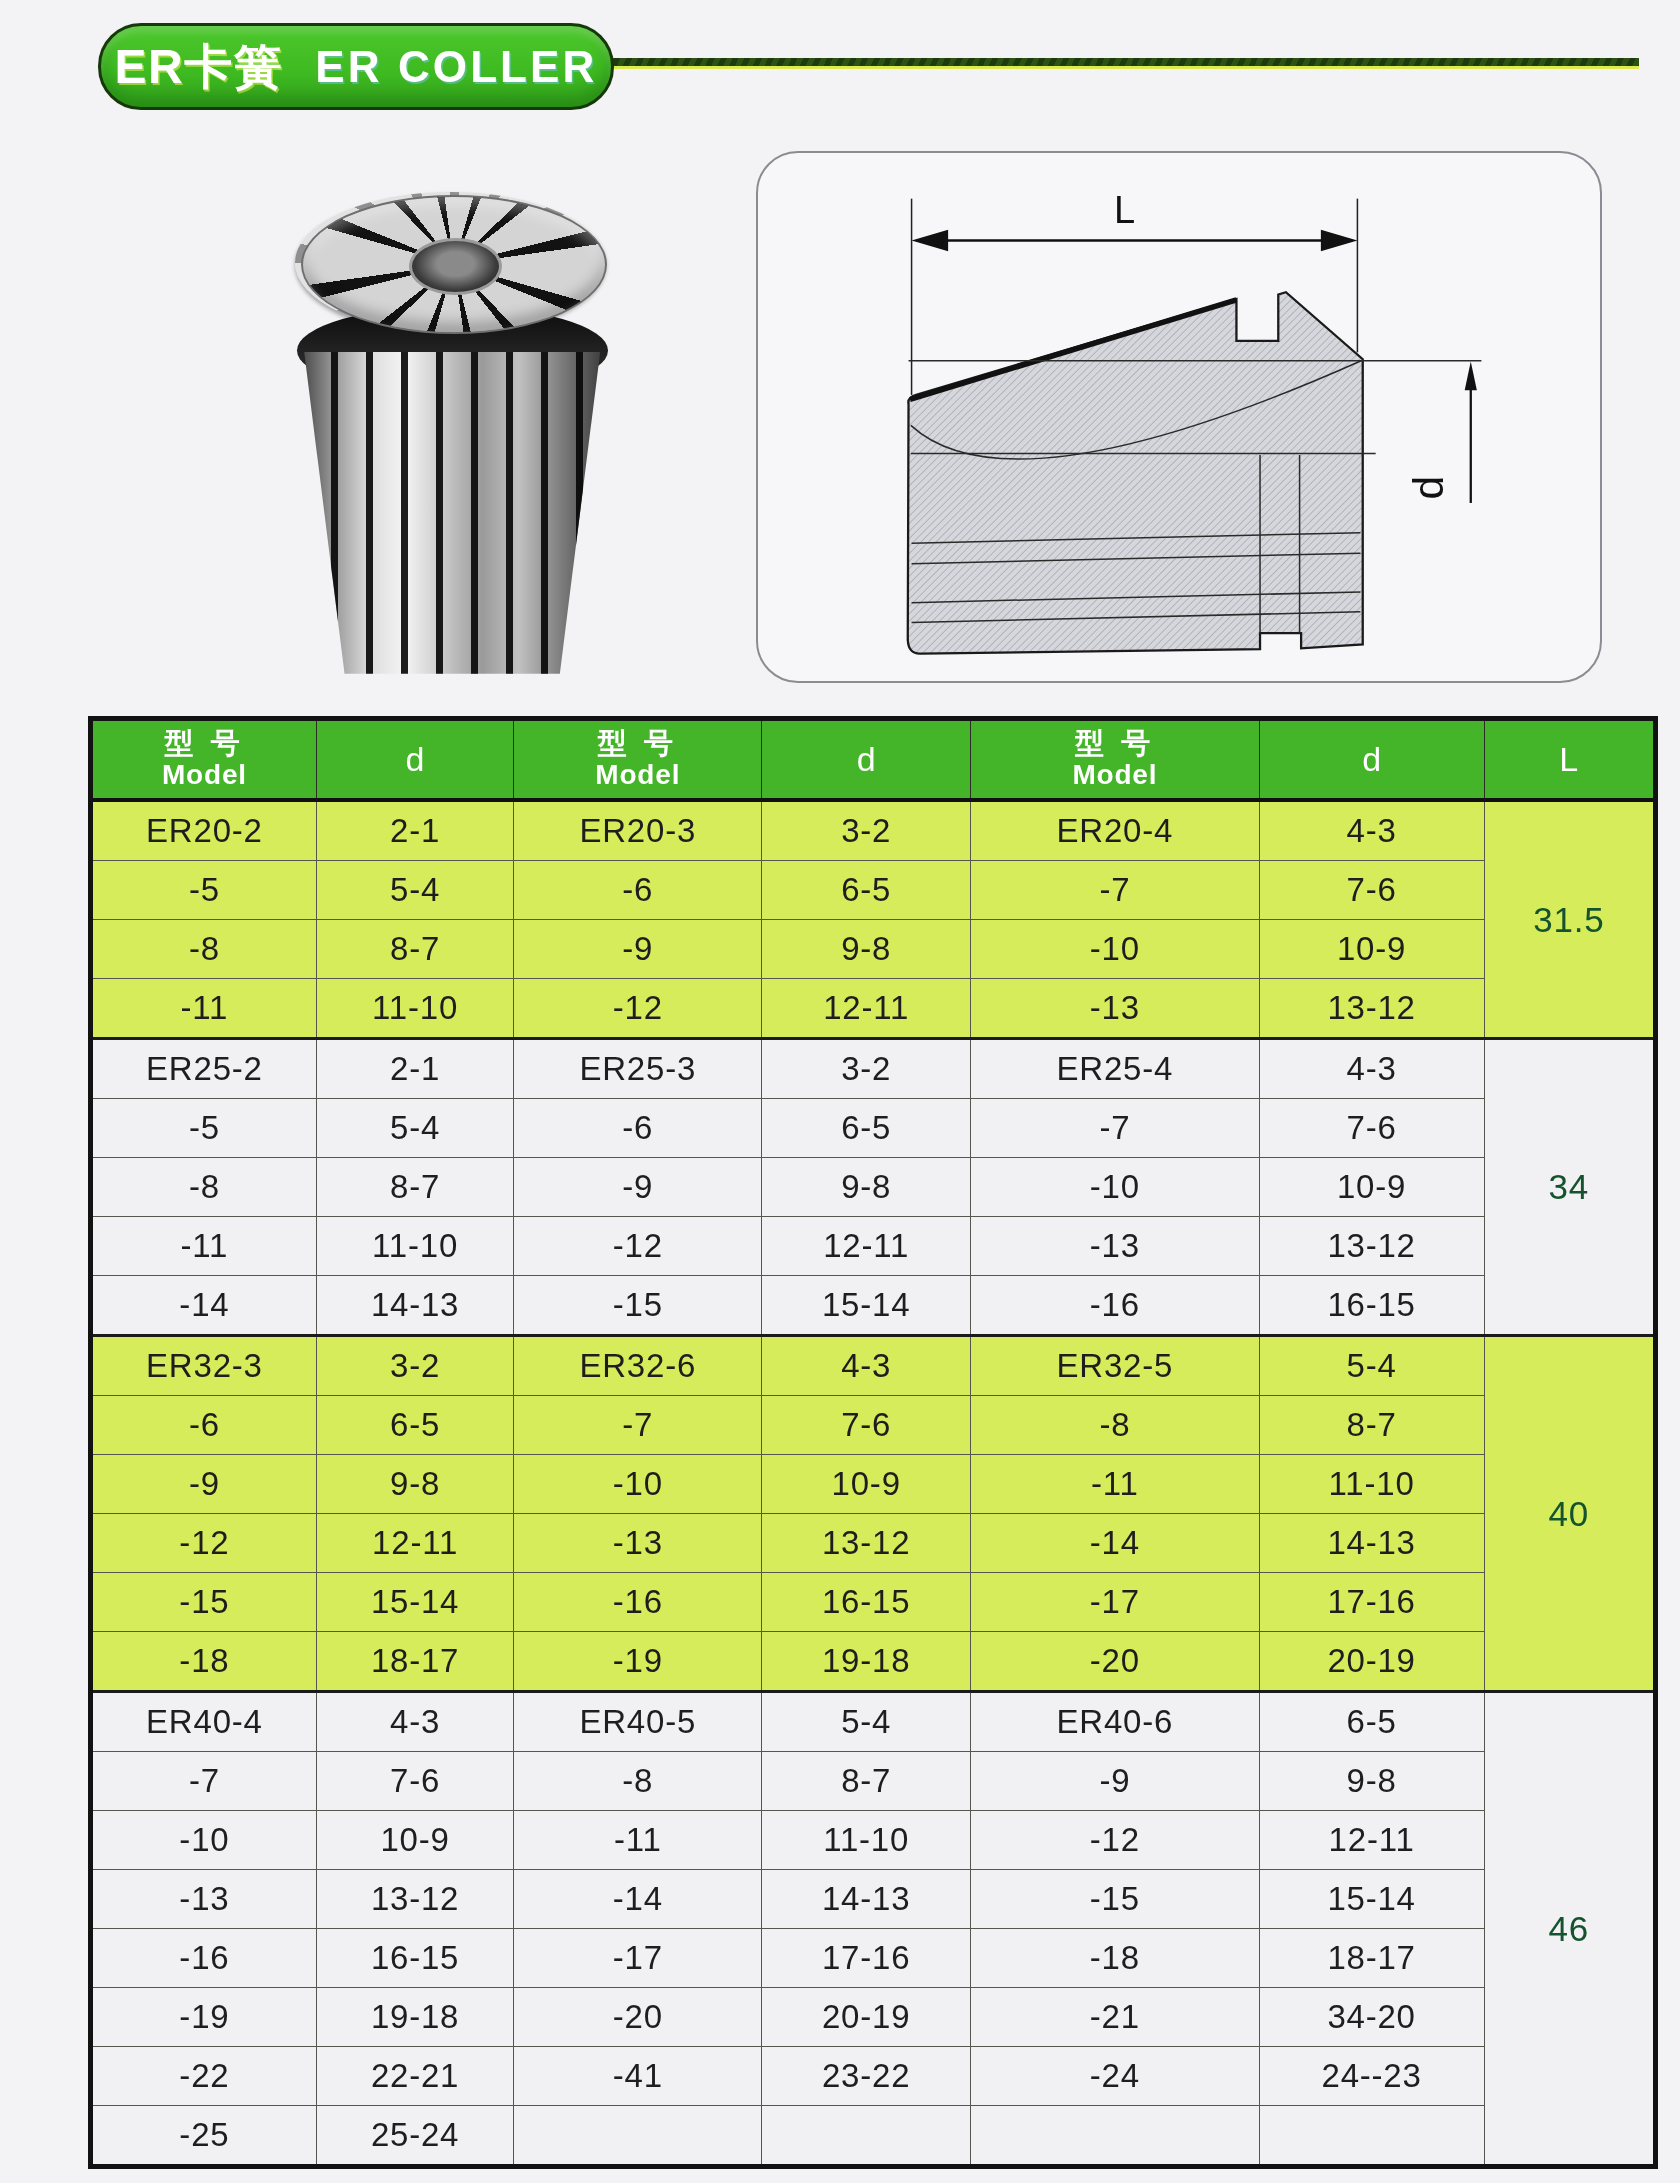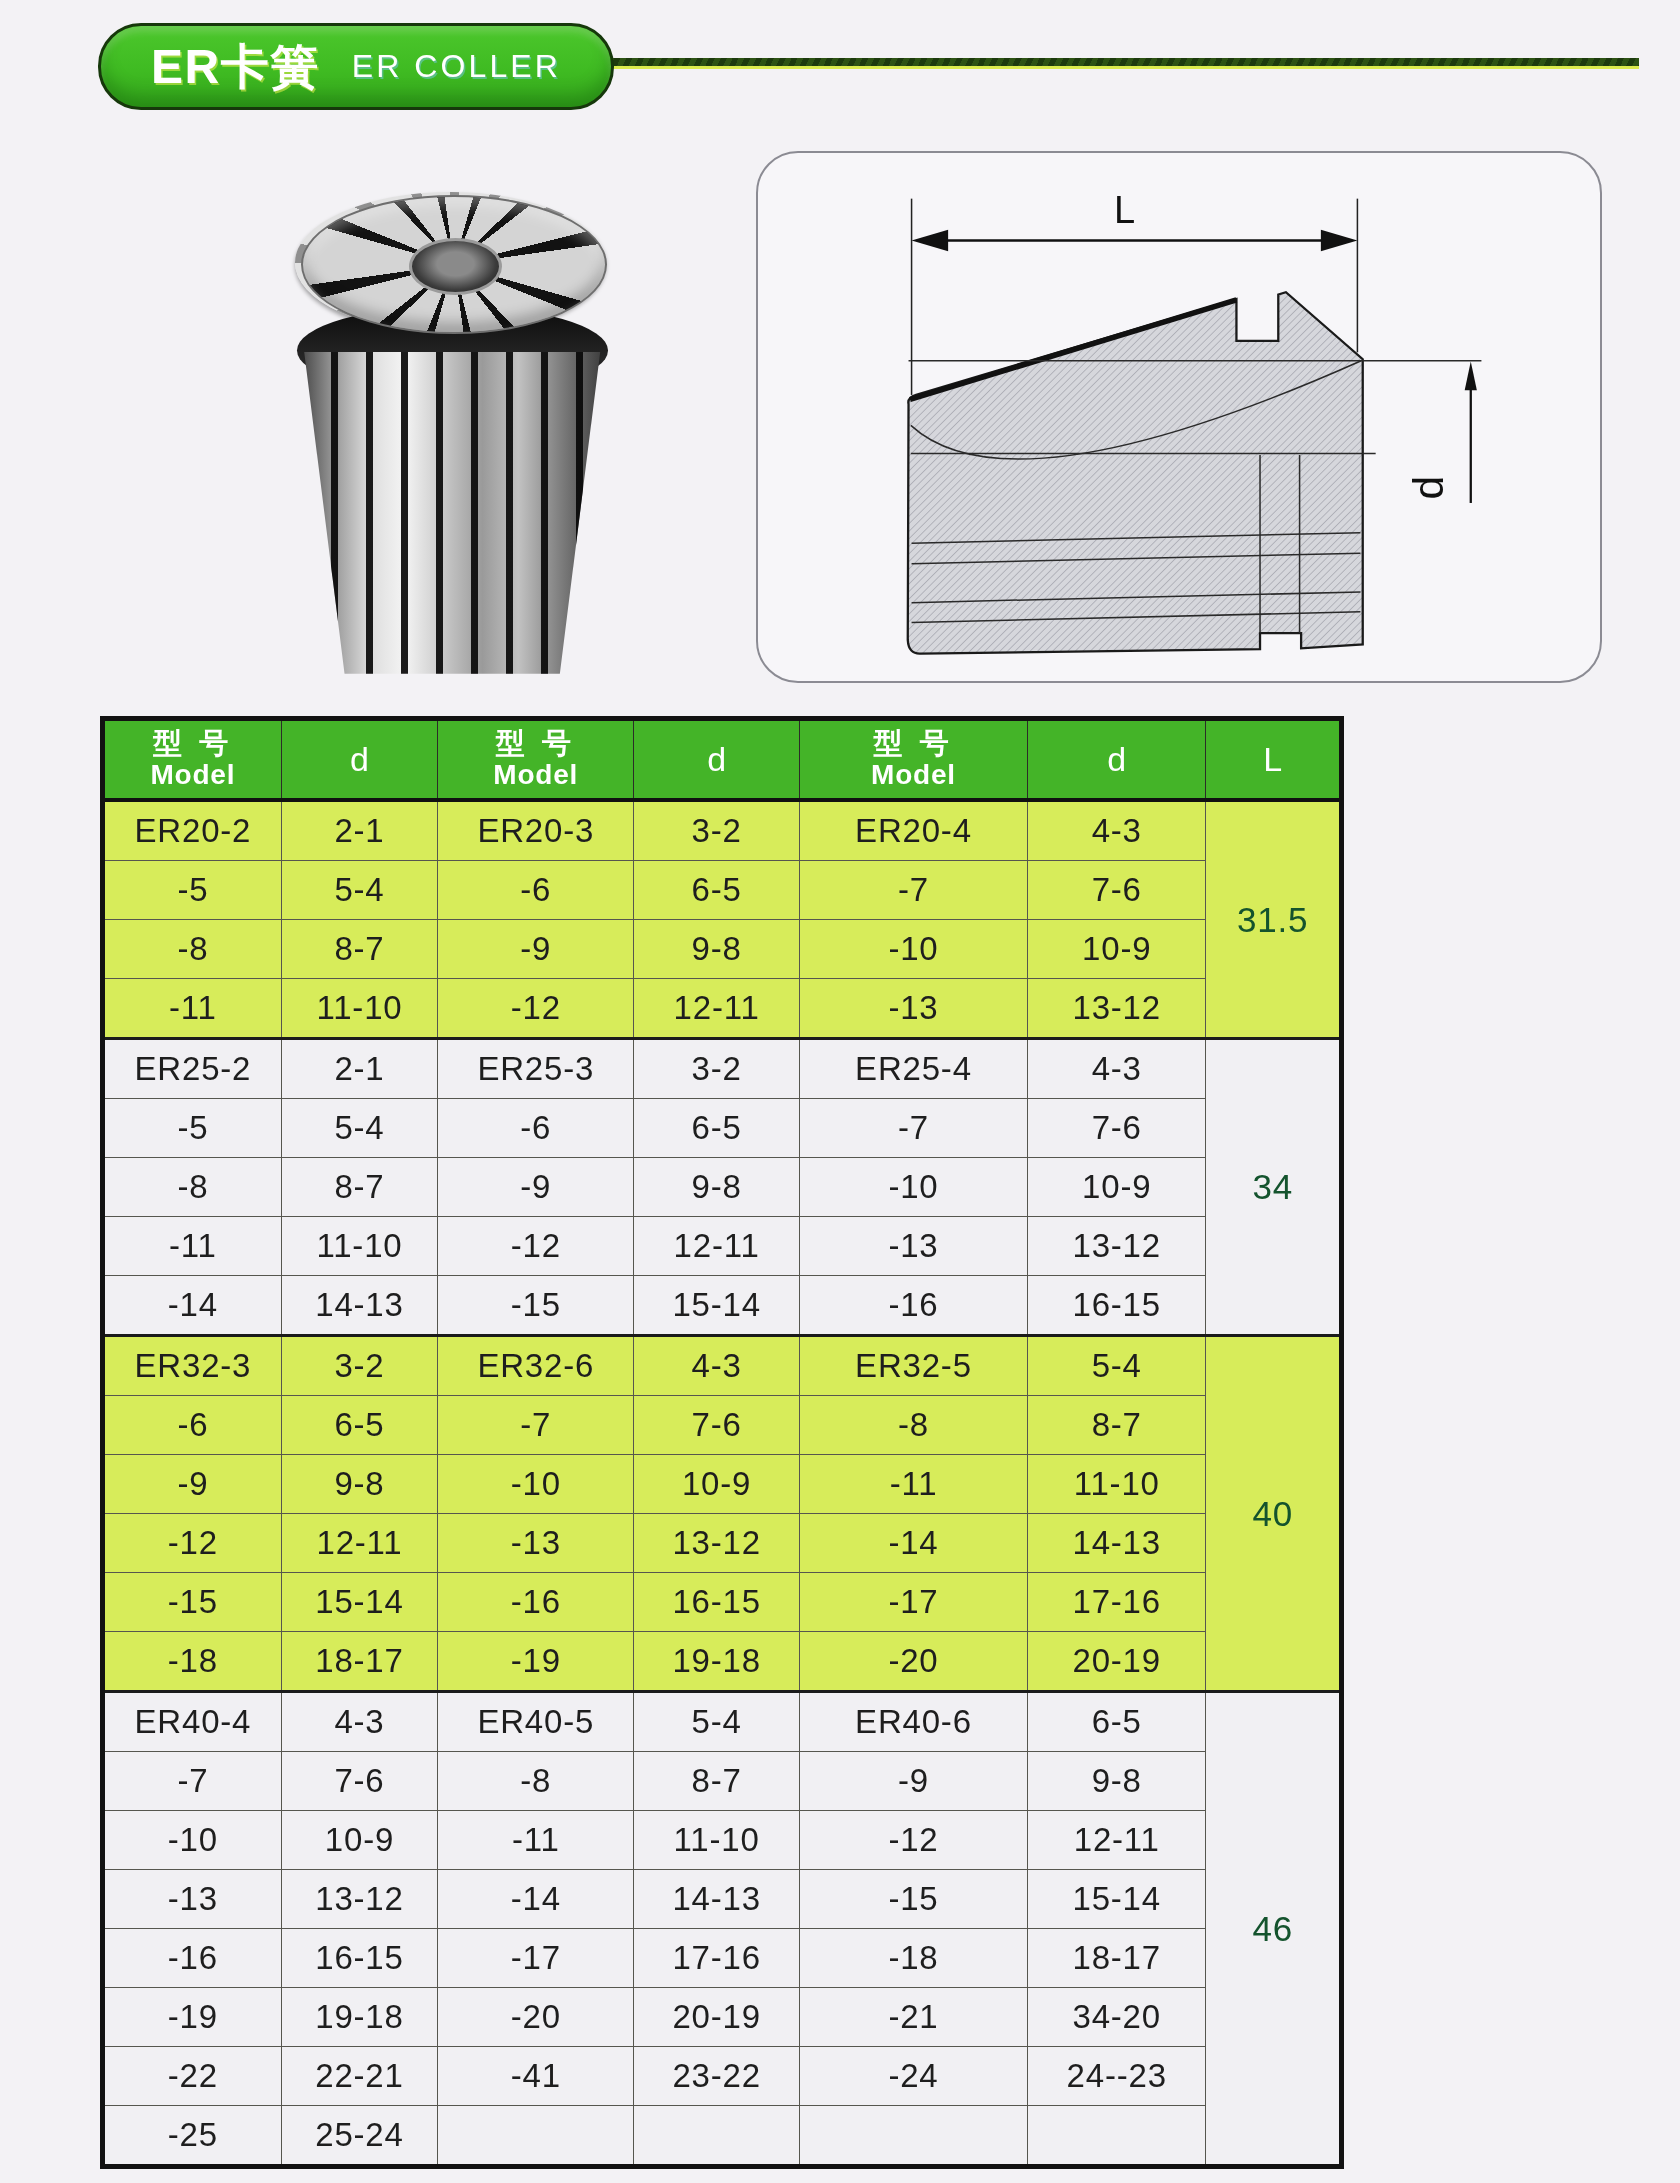--- a/index.html
+++ b/index.html
@@ -13,21 +13,21 @@
     position:absolute;left:98px;top:23px;width:510px;height:81px;
     border-radius:43px;
     background:linear-gradient(180deg,#4cc72c 0%,#3fbb22 55%,#35a81c 100%);
     border:3.8px solid #16380b;
     box-shadow:inset 0 -10.7px 17px rgba(0,60,0,.28), inset 0 6.1px 7.7px rgba(255,255,255,.18);
     display:flex;align-items:center;justify-content:center;gap:32px;
     z-index:3;
   }
   .banner-zh{color:#ffffff;font-size:48px;font-weight:bold;letter-spacing:1.5px;
     text-shadow:1.5px 1.5px 0 rgba(230,240,80,.55);}
-  .banner-en{color:#ffffff;font-size:32px;font-weight:normal;letter-spacing:3.1px;
+  .banner-en{color:#ffffff;font-size:44px;font-weight:bold;letter-spacing:3.1px;
     text-shadow:1.5px 1.5px 0 rgba(120,200,255,.45);}
   .banner-line{
     position:absolute;left:591px;top:58px;width:1048px;height:8.4px;
     background:repeating-linear-gradient(115deg,#1d3b0e 0 5.4px,#2d5314 5.4px 10.7px);
     border-bottom:3.1px solid #dcec4e;z-index:2;
   }
   
   .collet{position:absolute;left:295px;top:189px;width:315px;height:497px;}
   .collet .c-bevel{
     position:absolute;left:0;top:3.1px;width:311px;height:141px;border-radius:50%;
@@ -59,21 +59,21 @@
     border:3.8px solid #9b9b9b;
   }
   
   .diagram-panel{
     position:absolute;left:756px;top:151px;width:846px;height:532px;
     background:#f7f6f9;border:2.3px solid #8b8b93;border-radius:42px;box-sizing:border-box;
   }
   .diagram-panel svg{position:absolute;left:0;top:0;width:100%;height:100%;}
   
   table.spec{
-    position:absolute;left:100px;top:716px;width:1244px;height:1449px;
+    position:absolute;left:88px;top:716px;width:1570px;height:1449px;
     border-collapse:collapse;table-layout:fixed;
     background:#f1f0f3;border:5.4px solid #121212;
   }
   table.spec col.c1{width:14.43%} table.spec col.c2{width:12.62%}
   table.spec col.c3{width:15.84%} table.spec col.c4{width:13.35%}
   table.spec col.c5{width:18.43%} table.spec col.c6{width:14.38%}
   table.spec col.c7{width:10.95%}
   table.spec th{
     background:#44b428;color:#ffffff;font-weight:normal;
     border:1.5px solid #2c2c28;border-bottom:4.6px solid #101010;

